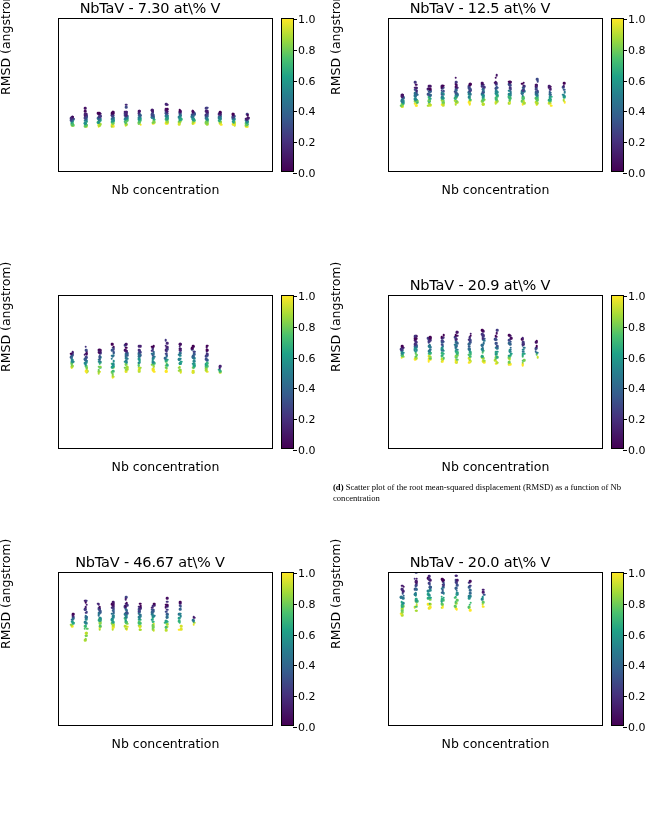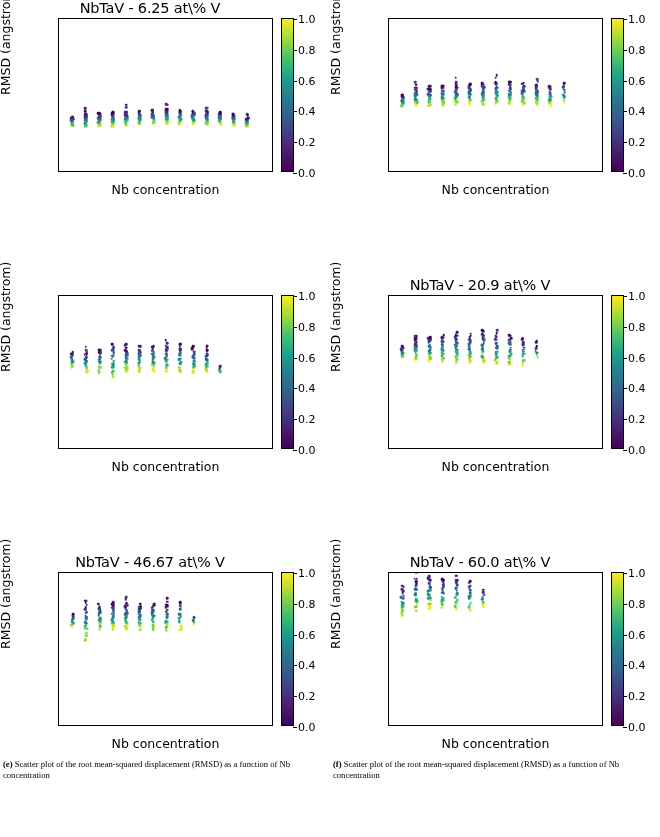--- a/index.html
+++ b/index.html
@@ -137,21 +137,21 @@
     font-weight: bold;
   }
 </style>
 </head>
 <body>
 
 <div class="page">
   <div class="fig-grid" id="grid">
       <div class="fig-cell">
         <div class="panel">
-          <div class="panel-title">NbTaV - 6.25 at\% V</div>
+          <div class="panel-title">NbTaV - 7.30 at\% V</div>
           <div class="ylabel">RMSD (angstrom)</div>
           <div class="xlabel">Nb concentration</div>
           <div class="plot-area">
             <div class="ytick-mark" style="top: 119px;"></div>
             <div class="ytick-mark" style="top: 84px;"></div>
             <div class="ytick-mark" style="top: 49px;"></div>
             <div class="ytick-mark" style="top: 14px;"></div>
             <div class="xtick-mark" style="left: 0px;"></div>
             <div class="xtick-mark" style="left: 107.5px;"></div>
             <div class="dot" style="left: 13.8588px; top: 106.811px; background: rgb(253, 231, 37);"></div>
@@ -496,20 +496,21 @@
             <div class="cbar-tick-mark" style="top: 61.6px;"></div>
             <div class="cbar-tick" style="top: 30.8px;">0.8</div>
             <div class="cbar-tick-mark" style="top: 30.8px;"></div>
             <div class="cbar-tick" style="top: 0px;">1.0</div>
             <div class="cbar-tick-mark" style="top: 0px;"></div>
           </div>
         </div>
       </div>
       <div class="fig-cell">
         <div class="panel">
+          <div class="panel-title">NbTaV - 12.5 at\% V</div>
           <div class="ylabel">RMSD (angstrom)</div>
           <div class="xlabel">Nb concentration</div>
           <div class="plot-area">
             <div class="ytick-mark" style="top: 119px;"></div>
             <div class="ytick-mark" style="top: 84px;"></div>
             <div class="ytick-mark" style="top: 49px;"></div>
             <div class="ytick-mark" style="top: 14px;"></div>
             <div class="xtick-mark" style="left: 0px;"></div>
             <div class="xtick-mark" style="left: 107.5px;"></div>
             <div class="dot" style="left: 13.4493px; top: 87.7142px; background: rgb(238, 229, 38);"></div>
@@ -1380,20 +1381,21 @@
             <div class="cbar-tick" style="top: 92.4px;">0.4</div>
             <div class="cbar-tick-mark" style="top: 92.4px;"></div>
             <div class="cbar-tick" style="top: 61.6px;">0.6</div>
             <div class="cbar-tick-mark" style="top: 61.6px;"></div>
             <div class="cbar-tick" style="top: 30.8px;">0.8</div>
             <div class="cbar-tick-mark" style="top: 30.8px;"></div>
             <div class="cbar-tick" style="top: 0px;">1.0</div>
             <div class="cbar-tick-mark" style="top: 0px;"></div>
           </div>
         </div>
+        <div class="caption"><b>(d)</b><span> Scatter plot of the root mean-squared displacement (RMSD) as a function of Nb concentration</span></div>
       </div>
       <div class="fig-cell">
         <div class="panel">
           <div class="panel-title">NbTaV - 46.67 at\% V</div>
           <div class="ylabel">RMSD (angstrom)</div>
           <div class="xlabel">Nb concentration</div>
           <div class="plot-area">
             <div class="ytick-mark" style="top: 119px;"></div>
             <div class="ytick-mark" style="top: 84px;"></div>
             <div class="ytick-mark" style="top: 49px;"></div>
@@ -1611,25 +1613,24 @@
             <div class="cbar-tick" style="top: 92.4px;">0.4</div>
             <div class="cbar-tick-mark" style="top: 92.4px;"></div>
             <div class="cbar-tick" style="top: 61.6px;">0.6</div>
             <div class="cbar-tick-mark" style="top: 61.6px;"></div>
             <div class="cbar-tick" style="top: 30.8px;">0.8</div>
             <div class="cbar-tick-mark" style="top: 30.8px;"></div>
             <div class="cbar-tick" style="top: 0px;">1.0</div>
             <div class="cbar-tick-mark" style="top: 0px;"></div>
           </div>
         </div>
-        <div class="caption"><b>(e)</b><span> Scatter plot of the root mean-squared displacement (RMSD) as a function of Nb concentration</span></div>
       </div>
       <div class="fig-cell">
         <div class="panel">
-          <div class="panel-title">NbTaV - 60.0 at\% V</div>
+          <div class="panel-title">NbTaV - 20.0 at\% V</div>
           <div class="ylabel">RMSD (angstrom)</div>
           <div class="xlabel">Nb concentration</div>
           <div class="plot-area">
             <div class="ytick-mark" style="top: 119px;"></div>
             <div class="ytick-mark" style="top: 84px;"></div>
             <div class="ytick-mark" style="top: 49px;"></div>
             <div class="ytick-mark" style="top: 14px;"></div>
             <div class="xtick-mark" style="left: 0px;"></div>
             <div class="xtick-mark" style="left: 107.5px;"></div>
             <div class="dot" style="left: 12.9718px; top: 42px; background: rgb(182, 222, 44);"></div>
@@ -1779,16 +1780,15 @@
             <div class="cbar-tick" style="top: 92.4px;">0.4</div>
             <div class="cbar-tick-mark" style="top: 92.4px;"></div>
             <div class="cbar-tick" style="top: 61.6px;">0.6</div>
             <div class="cbar-tick-mark" style="top: 61.6px;"></div>
             <div class="cbar-tick" style="top: 30.8px;">0.8</div>
             <div class="cbar-tick-mark" style="top: 30.8px;"></div>
             <div class="cbar-tick" style="top: 0px;">1.0</div>
             <div class="cbar-tick-mark" style="top: 0px;"></div>
           </div>
         </div>
-        <div class="caption"><b>(f)</b><span> Scatter plot of the root mean-squared displacement (RMSD) as a function of Nb concentration</span></div>
       </div>
     </div>
 </div>
 
 </body></html>

